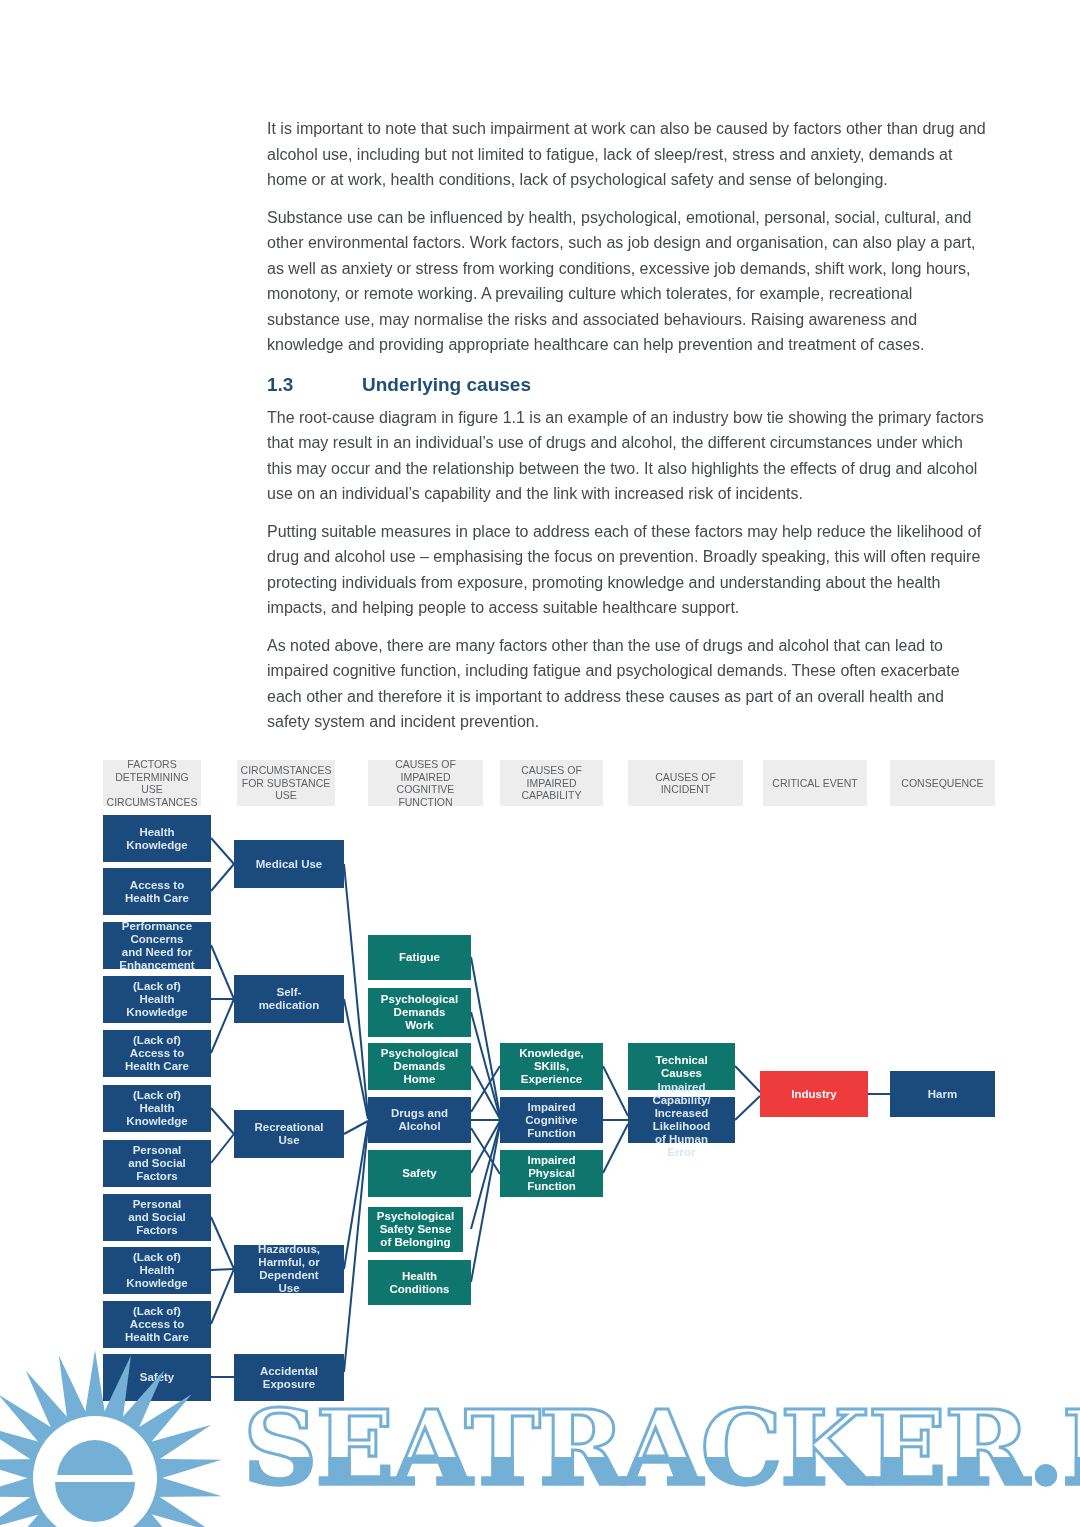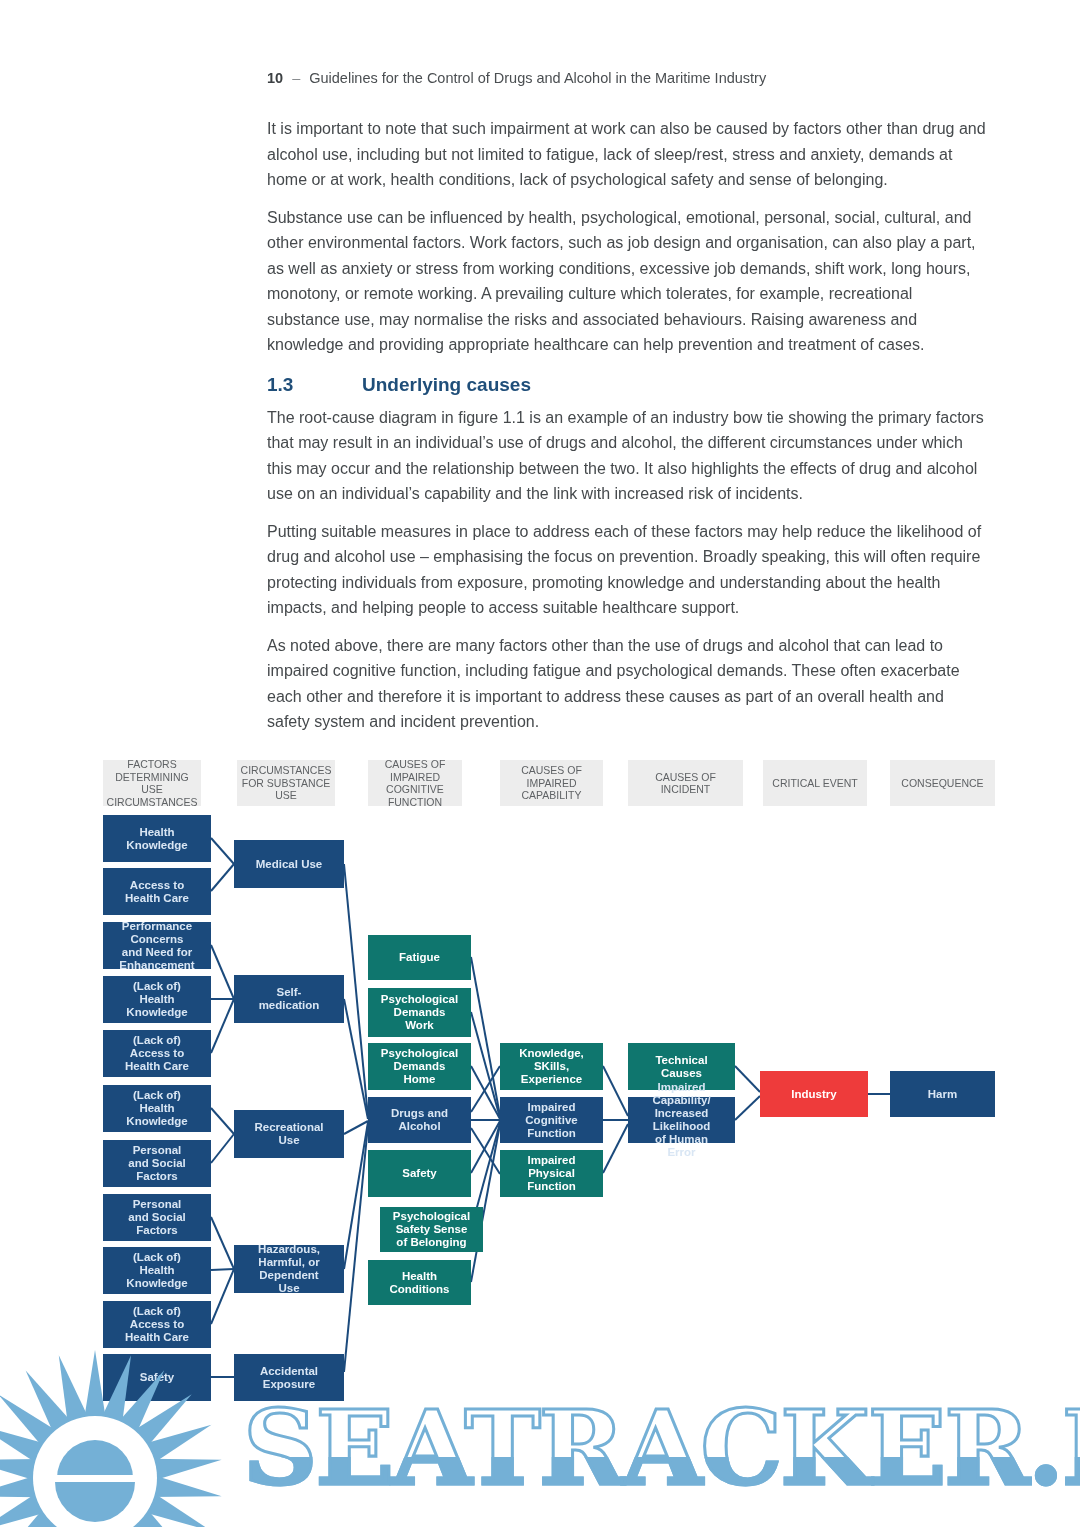--- a/index.html
+++ b/index.html
@@ -51,23 +51,20 @@
     -webkit-background-clip:text;background-clip:text;
     -webkit-text-stroke:3px #74b0d6;
   }
   .sun{position:absolute;left:-38px;top:1345px;z-index:4;}
 </style>
 </head>
 <body>
 
 <div class="page">
 
-  <div class="doc-header">
-    <span class="pg-num">10</span><span class="pg-dash">–</span><span class="pg-title">Guidelines for the Control of Drugs and Alcohol in the Maritime Industry</span>
-  </div>
 
   <div class="body-copy">
     <p>It is important to note that such impairment at work can also be caused by factors other than drug and alcohol use, including but not limited to fatigue, lack of sleep/rest, stress and anxiety, demands at home or at work, health conditions, lack of psychological safety and sense of belonging.</p>
     <p>Substance use can be influenced by health, psychological, emotional, personal, social, cultural, and other environmental factors. Work factors, such as job design and organisation, can also play a part, as well as anxiety or stress from working conditions, excessive job demands, shift work, long hours, monotony, or remote working. A prevailing culture which tolerates, for example, recreational substance use, may normalise the risks and associated behaviours. Raising awareness and knowledge and providing appropriate healthcare can help prevention and treatment of cases.</p>
     <div class="section-heading">
       <span class="sec-num">1.3</span><span class="sec-title">Underlying causes</span>
     </div>
     <p>The root-cause diagram in figure 1.1 is an example of an industry bow tie showing the primary factors that may result in an individual’s use of drugs and alcohol, the different circumstances under which this may occur and the relationship between the two. It also highlights the effects of drug and alcohol use on an individual’s capability and the link with increased risk of incidents.</p>
     <p>Putting suitable measures in place to address each of these factors may help reduce the likelihood of drug and alcohol use – emphasising the focus on prevention. Broadly speaking, this will often require protecting individuals from exposure, promoting knowledge and understanding about the health impacts, and helping people to access suitable healthcare support.</p>
     <p>As noted above, there are many factors other than the use of drugs and alcohol that can lead to impaired cognitive function, including fatigue and psychological demands. These often exacerbate each other and therefore it is important to address these causes as part of an overall health and safety system and incident prevention.</p>
@@ -104,21 +101,21 @@
       <line x1="603" y1="1120" x2="628" y2="1120"></line>
       <line x1="603" y1="1173" x2="628" y2="1124"></line>
       <line x1="735" y1="1066" x2="760" y2="1092"></line>
       <line x1="735" y1="1120" x2="760" y2="1096"></line>
       <line x1="868" y1="1094" x2="890" y2="1094"></line>
     </g>
   </svg>
 
   <div class="colhdr" style="left:103px;top:760px;width:98px;height:46px">FACTORS DETERMINING USE CIRCUMSTANCES</div>
   <div class="colhdr" style="left:237px;top:760px;width:98px;height:46px">CIRCUMSTANCES FOR SUBSTANCE USE</div>
-  <div class="colhdr" style="left:368px;top:760px;width:94px;height:46px">CAUSES OF IMPAIRED COGNITIVE FUNCTION</div>
+  <div class="colhdr" style="left:368px;top:760px;width:115px;height:46px">CAUSES OF IMPAIRED COGNITIVE FUNCTION</div>
   <div class="colhdr" style="left:500px;top:760px;width:103px;height:46px">CAUSES OF IMPAIRED CAPABILITY</div>
   <div class="colhdr" style="left:628px;top:760px;width:115px;height:46px">CAUSES OF INCIDENT</div>
   <div class="colhdr" style="left:763px;top:760px;width:104px;height:46px">CRITICAL EVENT</div>
   <div class="colhdr" style="left:890px;top:760px;width:105px;height:46px">CONSEQUENCE</div>
 
   <div class="node dark" style="left:103px;top:815px;width:108px;height:47px">Health Knowledge</div>
   <div class="node dark" style="left:103px;top:868px;width:108px;height:47px">Access to Health Care</div>
   <div class="node dark" style="left:103px;top:922px;width:108px;height:47px">Performance Concerns and Need for Enhancement</div>
   <div class="node dark" style="left:103px;top:976px;width:108px;height:47px">(Lack of) Health Knowledge</div>
   <div class="node dark" style="left:103px;top:1030px;width:108px;height:47px">(Lack of) Access to Health Care</div>
@@ -133,21 +130,21 @@
   <div class="node dark" style="left:234px;top:975px;width:110px;height:48px">Self-medication</div>
   <div class="node dark" style="left:234px;top:1110px;width:110px;height:48px">Recreational Use</div>
   <div class="node dark" style="left:234px;top:1245px;width:110px;height:48px">Hazardous, Harmful, or Dependent Use</div>
   <div class="node dark" style="left:234px;top:1354px;width:110px;height:47px">Accidental Exposure</div>
 
   <div class="node teal" style="left:368px;top:935px;width:103px;height:45px">Fatigue</div>
   <div class="node teal" style="left:368px;top:988px;width:103px;height:49px">Psychological Demands Work</div>
   <div class="node teal" style="left:368px;top:1043px;width:103px;height:47px">Psychological Demands Home</div>
   <div class="node dark" style="left:368px;top:1097px;width:103px;height:46px">Drugs and Alcohol</div>
   <div class="node teal" style="left:368px;top:1150px;width:103px;height:47px">Safety</div>
-  <div class="node teal" style="left:380px;top:1207px;width:103px;height:45px">Psychological Safety Sense of Belonging</div>
+  <div class="node teal" style="left:368px;top:1207px;width:95px;height:45px">Psychological Safety Sense of Belonging</div>
   <div class="node teal" style="left:368px;top:1260px;width:103px;height:45px">Health Conditions</div>
 
   <div class="node teal" style="left:500px;top:1043px;width:103px;height:47px">Knowledge, SKills, Experience</div>
   <div class="node dark" style="left:500px;top:1097px;width:103px;height:46px">Impaired Cognitive Function</div>
   <div class="node teal" style="left:500px;top:1150px;width:103px;height:47px">Impaired Physical Function</div>
 
   <div class="node teal" style="left:628px;top:1043px;width:107px;height:47px">Technical Causes</div>
   <div class="node dark" style="left:628px;top:1097px;width:107px;height:46px">Impaired Capability/ Increased Likelihood of Human Error</div>
 
   <div class="node red" style="left:760px;top:1071px;width:108px;height:46px">Industry</div>

